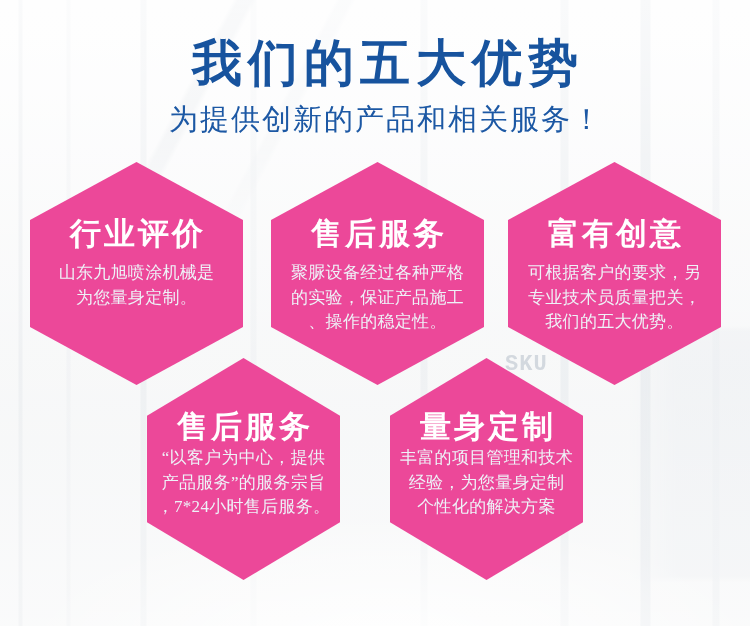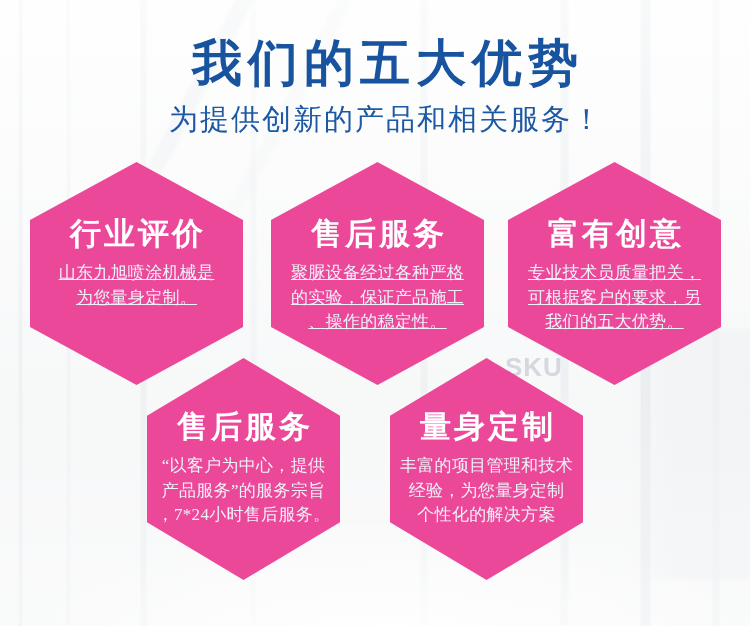--- a/index.html
+++ b/index.html
@@ -100,23 +100,23 @@
   }
   
   .bg-haze {
     background: linear-gradient(180deg, rgba(255,255,255,0.80) 0%, rgba(255,255,255,0.62) 30%, rgba(255,255,255,0.50) 60%, rgba(255,255,255,0.66) 100%);
   }
   
   .bg-watermark {
     position: absolute;
     left: 505px;
     top: 352px;
-    font-family: Liberation Sans, sans-serif;
+    font-family: Liberation Mono, monospace;
     font-weight: 700;
-    font-size: 26px;
+    font-size: 22px;
     letter-spacing: 1px;
     color: rgba(166,178,190,0.45);
     filter: blur(0.6px);
   }
 
   
   .header {
     position: absolute;
     left: 0;
     right: 0;
@@ -167,30 +167,30 @@
     font-weight: 400;
     color: #eef2f8;
     font-size: 17px;
     line-height: 1.45;
     letter-spacing: 0.3px;
   }
 
   
   .hex-top    { width: 213px; height: 223px; top: 162px; }
   .hex-top .hex-title { margin-top: 56px; }
-  .hex-top .hex-body  { margin-top: 12px; padding: 0 10px; text-decoration: underline; }
+  .hex-top .hex-body  { margin-top: 12px; padding: 0 10px; }
 
   #hex-1 { left: 30px; }
   #hex-2 { left: 271px; }
   #hex-3 { left: 508px; }
 
   
   .hex-bot    { width: 193px; height: 222px; top: 358px; }
   .hex-bot .hex-title { margin-top: 53px; }
-  .hex-bot .hex-body  { margin-top: 12px; padding: 0 2px; }
+  .hex-bot .hex-body  { margin-top: 4px; padding: 0 2px; }
 
   #hex-4 { left: 147px; }
   #hex-5 { left: 390px; }
 
   .hex-body span { display: block; white-space: nowrap; }
 </style>
 </head>
 <body>
 
 <div id="stage">
@@ -221,22 +221,22 @@
     <div class="hex-body">
         <span>聚脲设备经过各种严格</span>
         <span>的实验，保证产品施工</span>
         <span>、操作的稳定性。</span>
       </div>
   </div>
 
   <div class="hex hex-top" id="hex-3">
     <div class="hex-title">富有创意</div>
     <div class="hex-body">
+        <span>可根据客户的要求，另</span>
         <span>专业技术员质量把关，</span>
-        <span>可根据客户的要求，另</span>
         <span>我们的五大优势。</span>
       </div>
   </div>
 
   <div class="hex hex-bot" id="hex-4">
     <div class="hex-title">售后服务</div>
     <div class="hex-body">
         <span>“以客户为中心，提供</span>
         <span>产品服务”的服务宗旨</span>
         <span>，7*24小时售后服务。</span>

